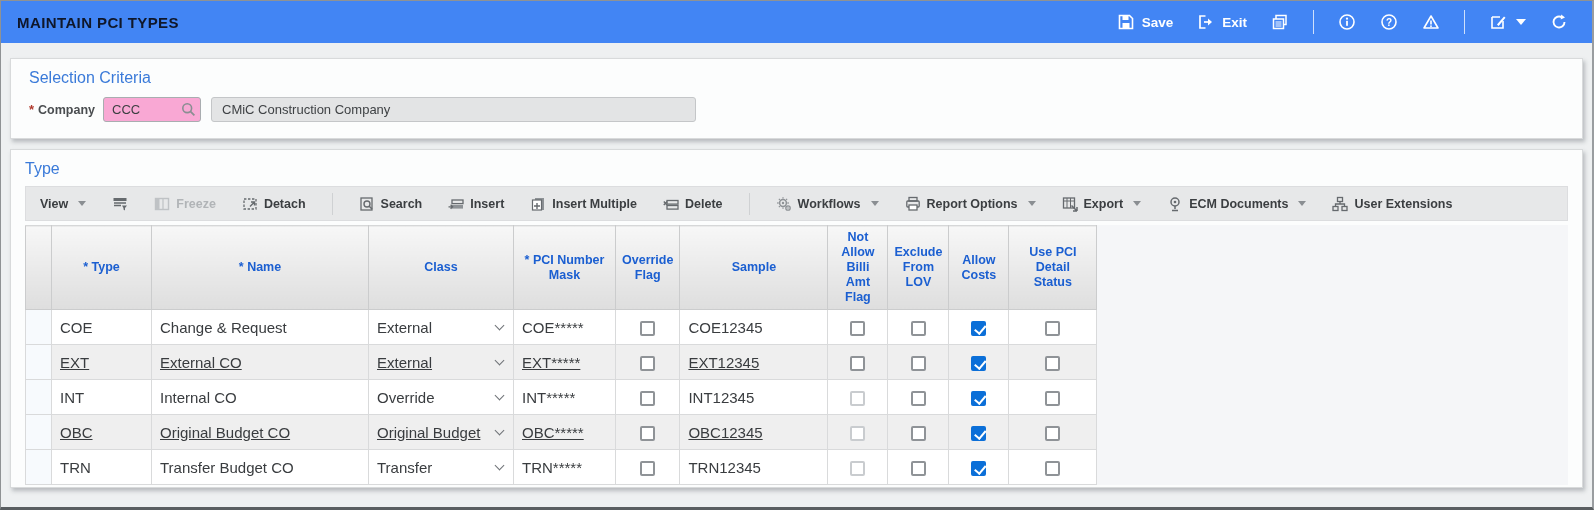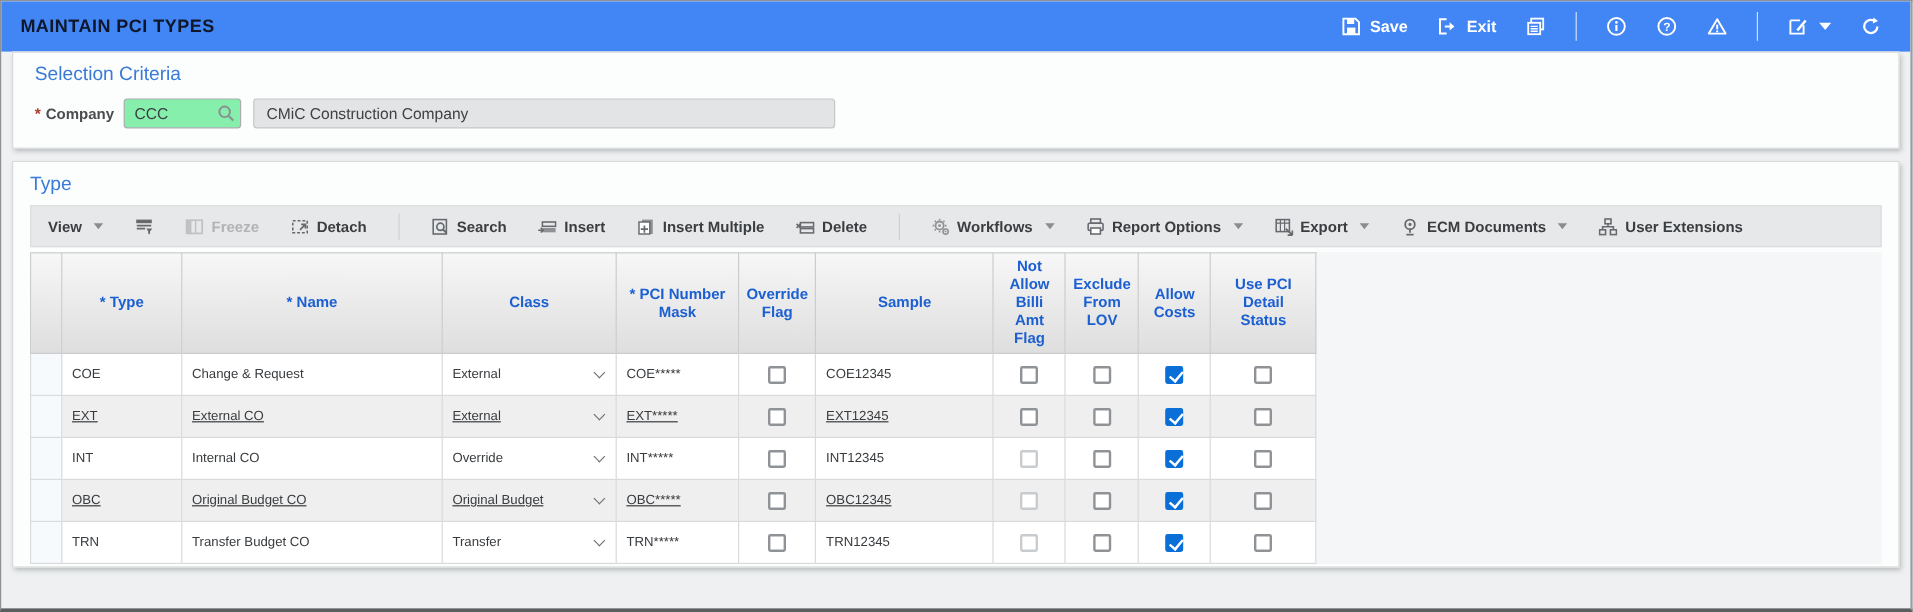--- a/index.html
+++ b/index.html
@@ -20,30 +20,30 @@
     padding:6px 10px; border-radius:3px; cursor:pointer; }
   .tb-ico{ width:18px; height:18px; display:inline-flex; }
   .tb-sep{ width:1px; height:24px; background:rgba(255,255,255,.75); margin:0 10px; }
   .caret-down{ width:0; height:0; border-left:5px solid transparent; border-right:5px solid transparent;
     border-top:6px solid #fff; display:inline-block; margin-left:2px;}
   
   .panel{
     background:#fcfdfd; border:1px solid #d8dadb; margin:0 9px;
     box-shadow:2px 3px 4px rgba(120,125,130,.45);
   }
-  .panel-selection{ height:81px; padding:10px 18px; }
+  .panel-selection{ margin-top:15px; height:81px; padding:10px 18px; }
   .panel-heading{ color:#3a7ad9; font-size:16px; }
   .sel-row{ display:flex; align-items:center; margin-top:10px; }
   .req{ color:#b03a2e; font-size:13px; margin-right:4px; font-weight:bold;}
   .field-label{ color:#4a4d50; font-size:12.5px; font-weight:bold; margin-right:8px; }
   .lov-input{ position:relative; width:98px; }
   .lov-input input{
     width:100%; height:25px; border:1px solid #a9adb0; border-radius:3px;
     font-family:"Liberation Sans",sans-serif; font-size:13px; color:#3c3f41;
-    padding:0 24px 0 8px; background:#86efac;
+    padding:0 24px 0 8px; background:#f9a8d4;
   }
   .lov-glass{ position:absolute; right:5px; top:5px; width:15px; height:15px; }
   .ro-field{
     margin-left:10px; width:485px; height:25px; background:#e3e4e5; border:1px solid #c4c6c8;
     border-radius:3px; color:#3f4245; font-size:13px; display:flex; align-items:center; padding:0 10px;
   }
   
   .panel-type{ margin-top:10px; height:339px; padding:10px 14px; }
   .grid-toolbar{
     margin-top:8px; height:35px; background:#e7e8e9; border:1px solid #dcdddf;
@@ -65,21 +65,21 @@
   table.grid col.w-sample{width:148px} table.grid col.w-nab{width:60px}
   table.grid col.w-excl{width:60px} table.grid col.w-ac{width:60px}
   table.grid col.w-upd{width:88px}
   table.grid th{
     background:linear-gradient(#f7f7f7,#e9e9e9 55%,#dedede);
     border:1px solid #cbcccd; border-top:1px solid #d6d7d8;
     color:#1b5fd1; font-size:12.5px; font-weight:bold; height:66px;
     text-align:center; padding:4px 6px; line-height:1.2;
   }
   table.grid td{
-    border:1px solid #d9dadb; height:35px; font-size:11px; color:#393c3f;
+    border:1px solid #d9dadb; height:35px; font-size:15px; color:#393c3f;
     padding:0 8px; background:#fff;
   }
   tr.stripe td{ background:#efefef;text-decoration:underline; }
   td.sel-cell{ background:#f7fafd !important; padding:0; }
   td.ctr{ text-align:center; padding:0; }
   .dd-cell{ display:flex; align-items:center; justify-content:space-between; }
   .chev{ width:7px; height:7px; border-right:1.6px solid #6f7377; border-bottom:1.6px solid #6f7377;
     transform:rotate(45deg); margin-right:2px; margin-top:-4px; }
   
   .cb{ display:inline-block; width:15px; height:15px; border:2px solid #8f9397; border-radius:2px;

